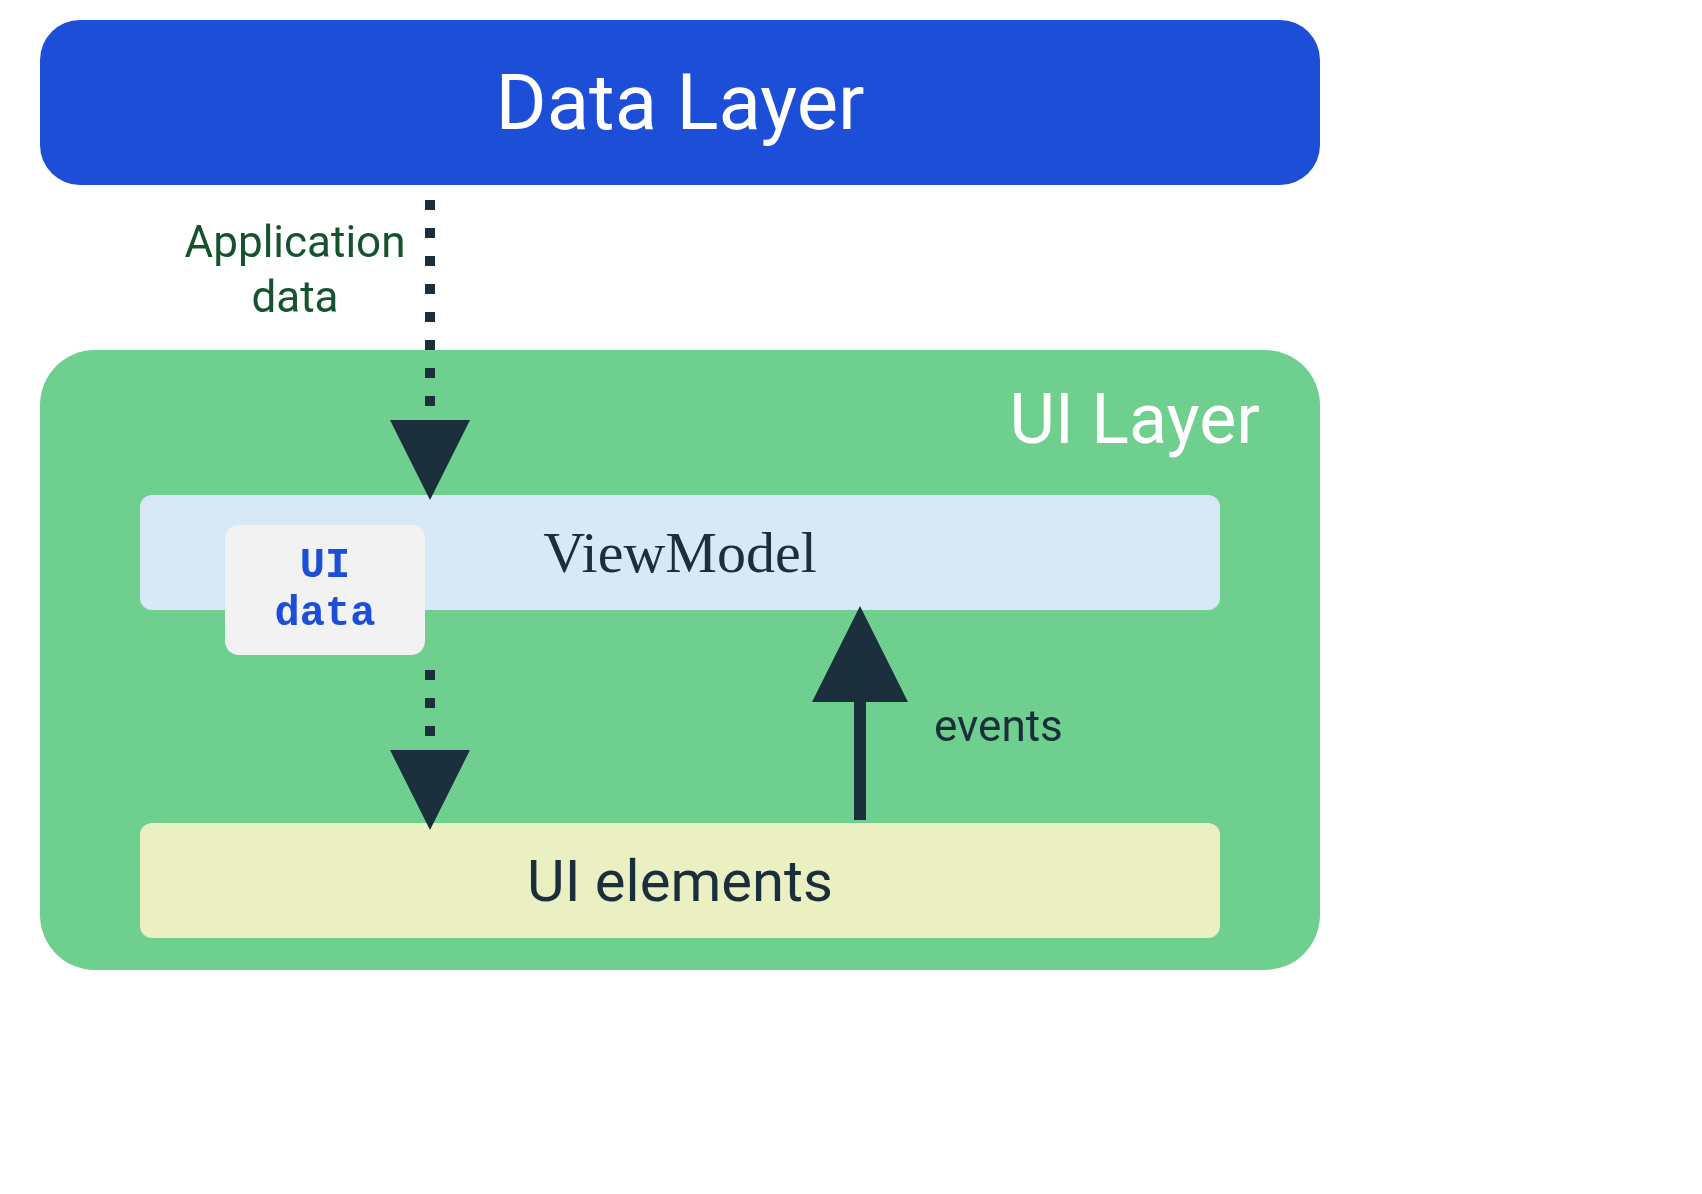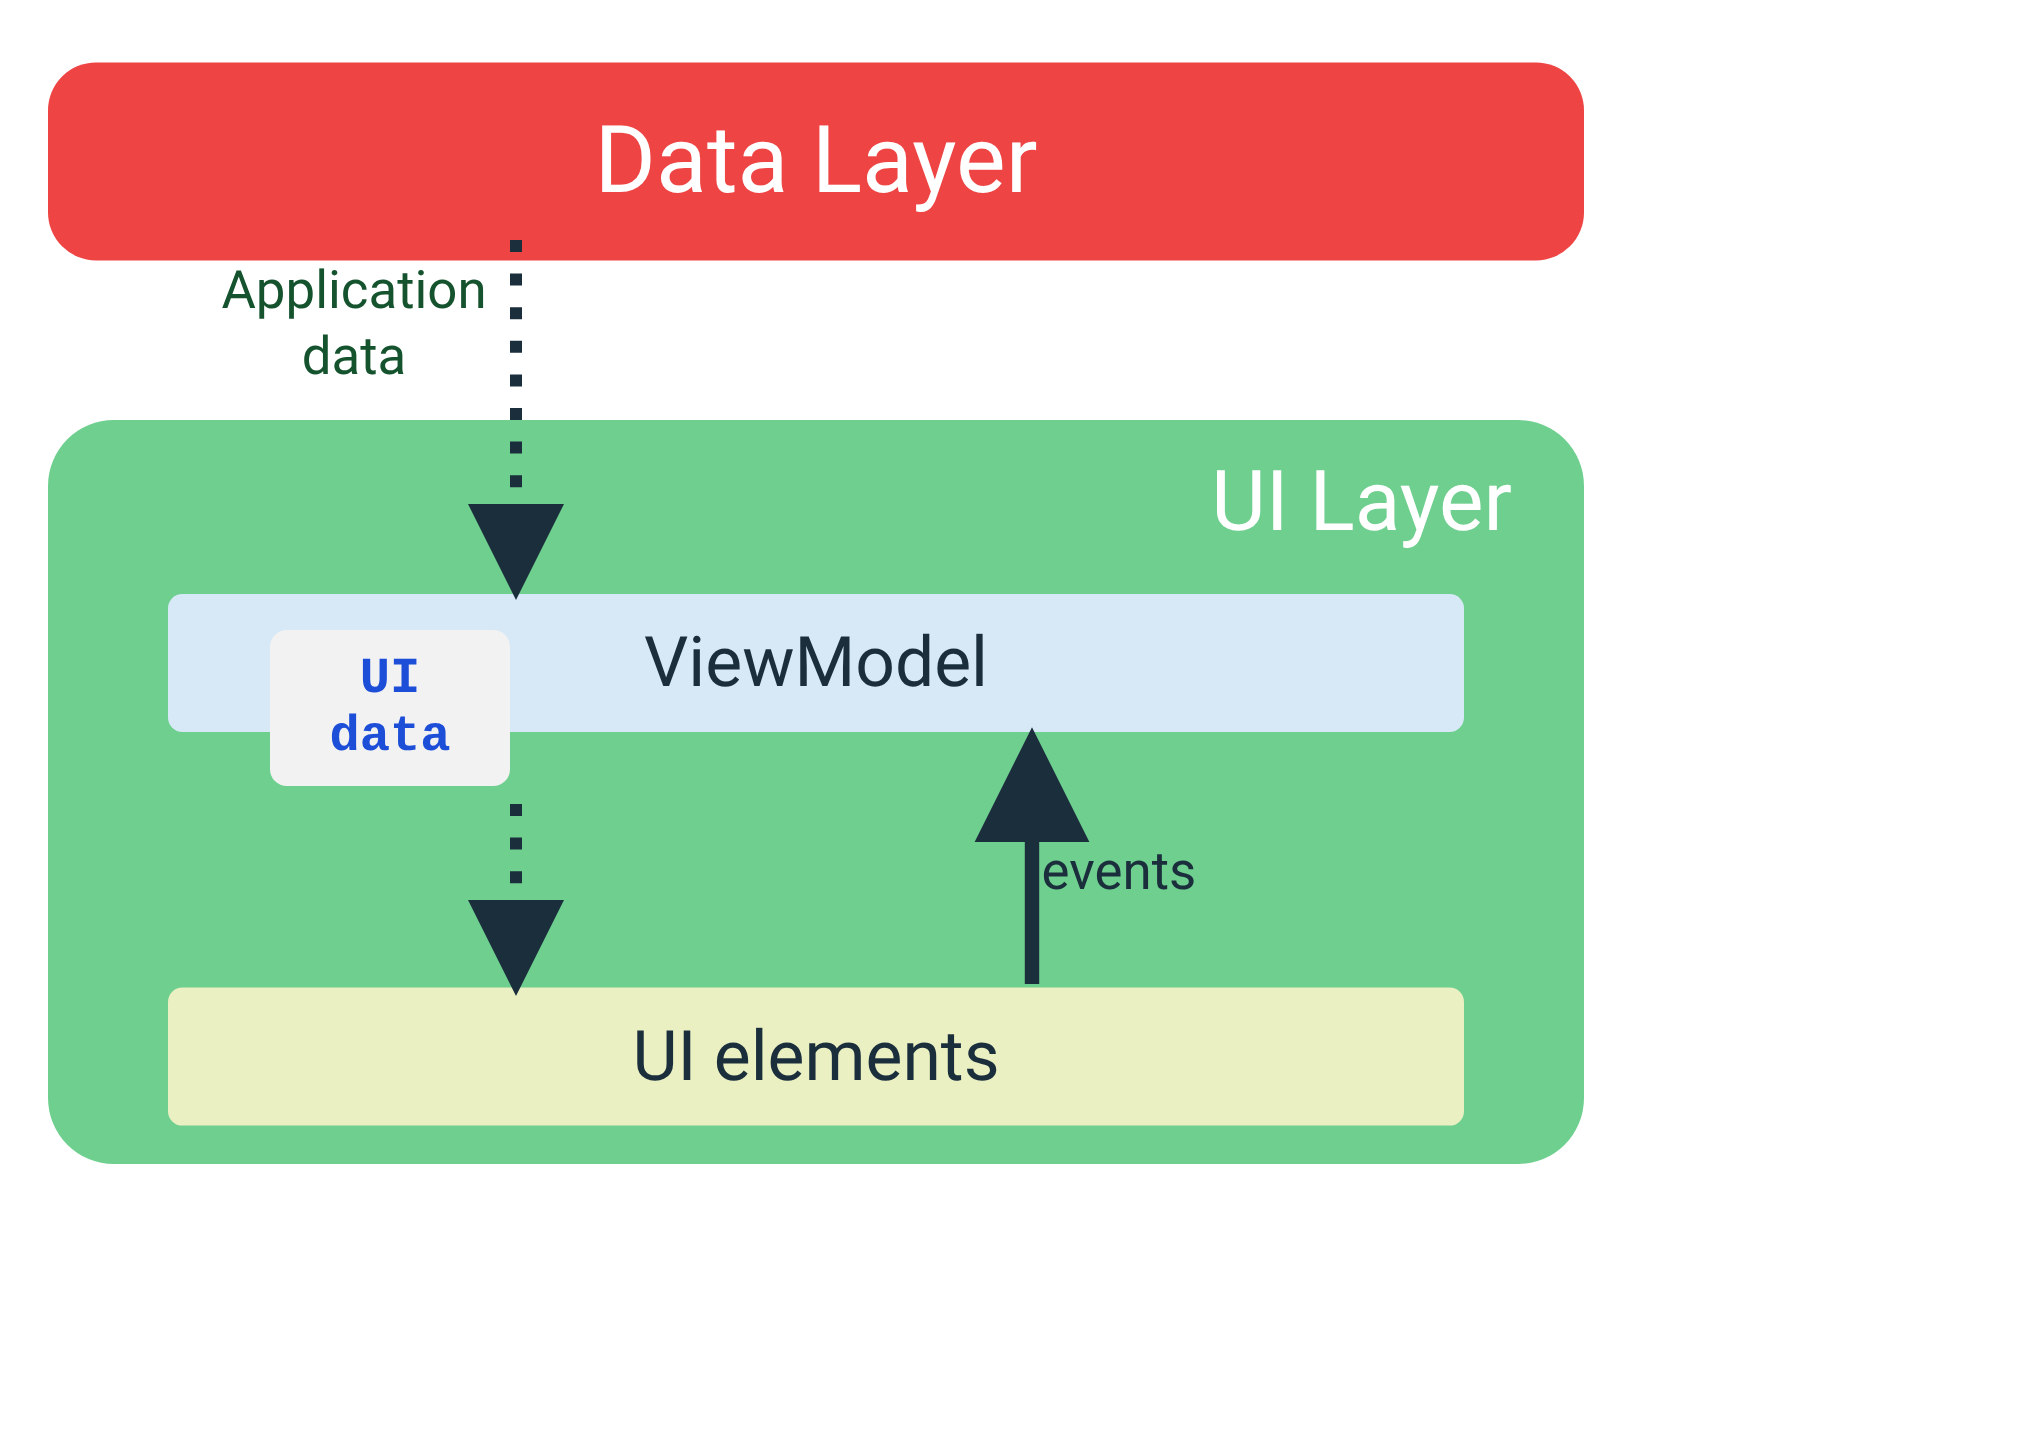--- a/index.html
+++ b/index.html
@@ -20,26 +20,25 @@
       top: 20px;
       width: 1280px;
       height: 960px;
     }
     .data-layer {
       position: absolute;
       left: 0;
       top: 0;
       width: 1280px;
       height: 165px;
-      background: #ef4444;
+      background: #1d4ed8;
       border-radius: 40px;
       display: flex;
       align-items: center;
       justify-content: center;
-      margin-top: 32px;
     }
     .data-layer-text {
       color: #ffffff;
       font-size: 78px;
       font-weight: 400;
     }
     .app-data-label {
       position: absolute;
       left: 140px;
       top: 195px;
@@ -76,20 +75,21 @@
       background: #d7e9f7;
       border-radius: 12px;
       display: flex;
       align-items: center;
       justify-content: center;
     }
     .viewmodel-text {
       color: #1a2e3c;
       font-size: 58px;
       font-weight: 400;
+      font-family: Liberation Serif, serif;
     }
     .ui-state-box {
       position: absolute;
       left: 185px;
       top: 175px;
       width: 200px;
       height: 130px;
       background: #f2f2f2;
       border-radius: 14px;
       display: flex;
@@ -117,21 +117,21 @@
       align-items: center;
       justify-content: center;
     }
     .ui-elements-text {
       color: #1a2e3c;
       font-size: 58px;
       font-weight: 400;
     }
     .events-label {
       position: absolute;
-      left: 828px;
+      left: 894px;
       top: 350px;
       color: #1a2e3c;
       font-size: 44px;
       font-weight: 400;
     }
     .svg-overlay {
       position: absolute;
       left: 0;
       top: 0;
       width: 1280px;

